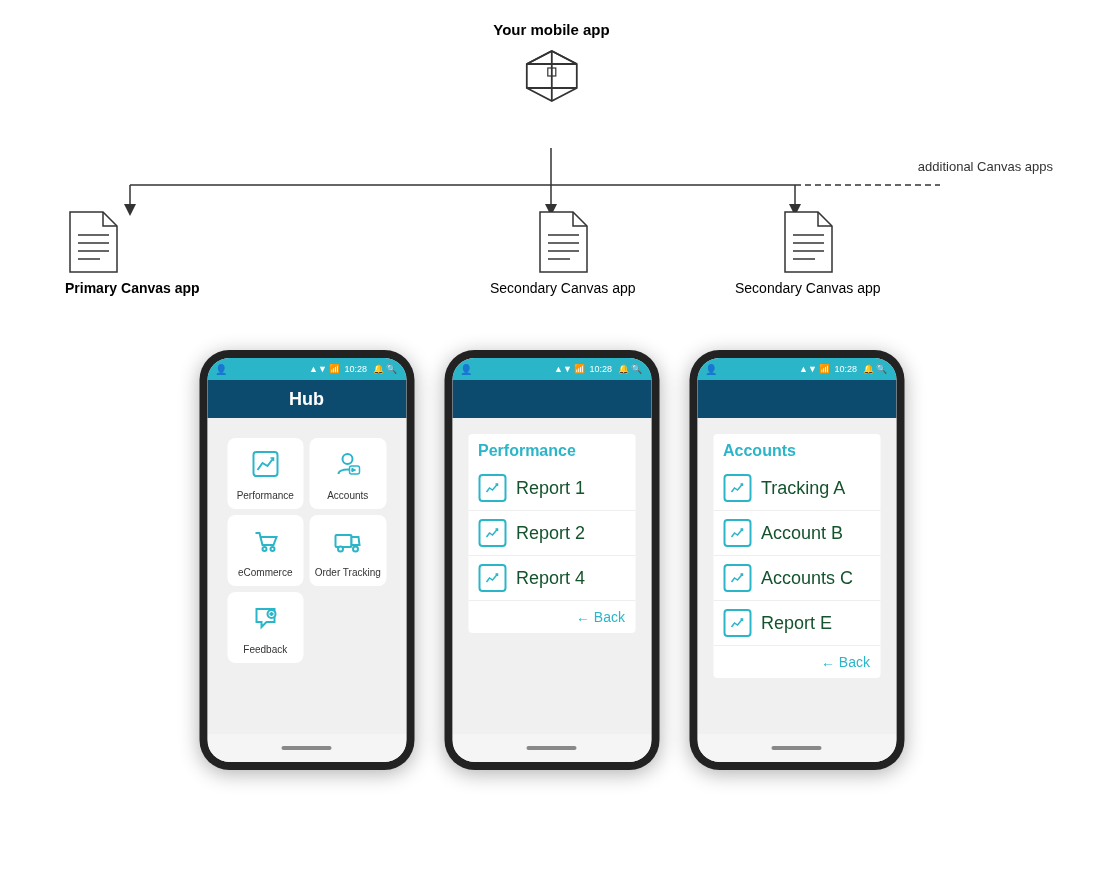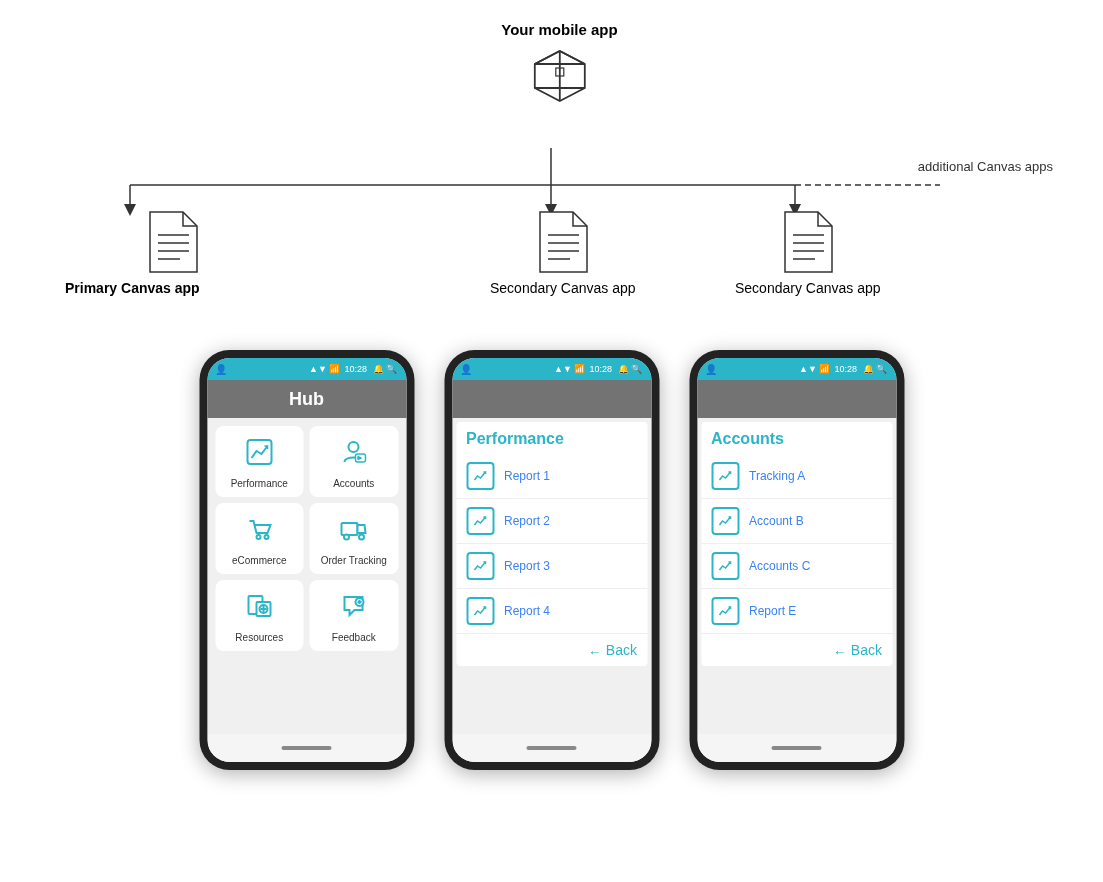--- a/index.html
+++ b/index.html
@@ -21,21 +21,20 @@
     
     .top-box {
       position: absolute;
       top: 20px;
       left: 50%;
       transform: translateX(-50%);
       display: flex;
       flex-direction: column;
       align-items: center;
       gap: 6px;
-      margin-left: 8px;
     }
     .box-icon {
       width: 60px;
       height: 60px;
     }
 
     
     .phones-row {
       position: absolute;
       top: 350px;
@@ -74,38 +73,38 @@
       padding: 0 8px;
       font-size: 9px;
       color: white;
       flex-shrink: 0;
     }
     .status-left {
       margin-right: auto;
       font-size: 10px;
     }
     .phone-header {
-      background: #737373;
+      background: #0c4a6e;
       height: 38px;
       display: flex;
       align-items: center;
       justify-content: center;
       padding: 0 10px;
       flex-shrink: 0;
       position: relative;
     }
     .phone-header-title {
       color: white;
       font-size: 18px;
       font-weight: bold;
     }
     .phone-content {
       flex: 1;
       background: #f0f0f0;
-      padding: 4px;
+      padding: 16px;
       overflow: hidden;
     }
     .phone-bottom-bar {
       background: #f5f5f5;
       height: 28px;
       display: flex;
       align-items: center;
       justify-content: center;
       flex-shrink: 0;
     }
@@ -167,22 +166,22 @@
       flex-shrink: 0;
       width: 28px;
       height: 28px;
       border: 2px solid #2bb5c8;
       border-radius: 4px;
       display: flex;
       align-items: center;
       justify-content: center;
     }
     .list-item-label {
-      font-size: 12px;
-      color: #3b82f6;
+      font-size: 18px;
+      color: #14532d;
     }
     .back-button {
       color: #2bb5c8;
       font-size: 14px;
       padding: 8px 10px;
       text-align: right;
       font-weight: 400;
     }
 
     
@@ -253,21 +252,21 @@
 
       <rect x="26" y="22" width="8" height="8" fill="none" stroke="#333" stroke-width="1.2"></rect>
     </svg>
   </div>
 
   <div class="additional-label">
     <span>additional
 Canvas apps</span>
   </div>
 
-  <div style="position:absolute;top:210px;left:65px;display:flex;flex-direction:column;align-items:flex-end;gap:4px;">
+  <div style="position:absolute;top:210px;left:65px;display:flex;flex-direction:column;align-items:flex-start;gap:4px;">
     <svg class="doc-svg" viewBox="0 0 55 65" fill="none" stroke="#333" stroke-width="1.5">
       <path d="M5,2 L38,2 L52,16 L52,62 L5,62 Z" fill="white" stroke="#333"></path>
       <path d="M38,2 L38,16 L52,16" fill="none" stroke="#333"></path>
       <line x1="13" y1="25" x2="44" y2="25" stroke="#333"></line>
       <line x1="13" y1="33" x2="44" y2="33" stroke="#333"></line>
       <line x1="13" y1="41" x2="44" y2="41" stroke="#333"></line>
       <line x1="13" y1="49" x2="35" y2="49" stroke="#333"></line>
     </svg>
     <div style="font-size:14px;text-align:center;line-height:1.3;">
       <strong>Primary
@@ -361,32 +360,20 @@
                 <svg width="28" height="28" viewBox="0 0 28 28" fill="none" stroke="#2bb5c8" stroke-width="2">
                   <rect x="2" y="8" width="16" height="12" rx="1" fill="white" stroke="#2bb5c8"></rect>
                   <path d="M18,10 L25,10 L26,18 L18,18 Z" fill="white" stroke="#2bb5c8"></path>
                   <circle cx="7" cy="22" r="2.5" stroke="#2bb5c8" fill="white"></circle>
                   <circle cx="22" cy="22" r="2.5" stroke="#2bb5c8" fill="white"></circle>
                 </svg>
               </div>
               <span class="hub-tile-label">Order Tracking</span>
             </div>
 
-            <div class="hub-tile">
-              <div class="hub-tile-icon">
-                <svg width="28" height="28" viewBox="0 0 28 28" fill="none" stroke="#2bb5c8" stroke-width="2">
-                  <rect x="3" y="4" width="14" height="18" rx="1" fill="white" stroke="#2bb5c8"></rect>
-                  <rect x="11" y="10" width="14" height="14" rx="1" fill="white" stroke="#2bb5c8"></rect>
-                  <circle cx="18" cy="17" r="4" fill="white" stroke="#2bb5c8"></circle>
-                  <line x1="15" y1="17" x2="21" y2="17" stroke="#2bb5c8"></line>
-                  <line x1="18" y1="14" x2="18" y2="20" stroke="#2bb5c8"></line>
-                </svg>
-              </div>
-              <span class="hub-tile-label">Resources</span>
-            </div>
 
             <div class="hub-tile">
               <div class="hub-tile-icon">
                 <svg width="28" height="28" viewBox="0 0 28 28" fill="none" stroke="#2bb5c8" stroke-width="2">
                   <path d="M5,5 L23,5 L23,18 L15,18 L10,23 L10,18 L5,18 Z" fill="white" stroke="#2bb5c8"></path>
                   <circle cx="20" cy="10" r="4" fill="white" stroke="#2bb5c8"></circle>
                   <line x1="18" y1="10" x2="22" y2="10" stroke="#2bb5c8"></line>
                   <line x1="20" y1="8" x2="20" y2="12" stroke="#2bb5c8"></line>
                 </svg>
               </div>
@@ -431,29 +418,20 @@
               </div>
               <span class="list-item-label">Report 2</span>
             </div>
             <div class="list-item">
               <div class="list-item-icon">
                 <svg width="16" height="16" viewBox="0 0 16 16" fill="none" stroke="#2bb5c8" stroke-width="1.5">
                   <polyline points="2,12 5,8 8,10 13,4"></polyline>
                   <polyline points="11,4 13,4 13,6"></polyline>
                 </svg>
               </div>
-              <span class="list-item-label">Report 3</span>
-            </div>
-            <div class="list-item">
-              <div class="list-item-icon">
-                <svg width="16" height="16" viewBox="0 0 16 16" fill="none" stroke="#2bb5c8" stroke-width="1.5">
-                  <polyline points="2,12 5,8 8,10 13,4"></polyline>
-                  <polyline points="11,4 13,4 13,6"></polyline>
-                </svg>
-              </div>
               <span class="list-item-label">Report 4</span>
             </div>
             <div class="back-button">← Back</div>
           </div>
         </div>
         <div class="phone-bottom-bar">
           <div class="home-indicator"></div>
         </div>
       </div>
     </div>

